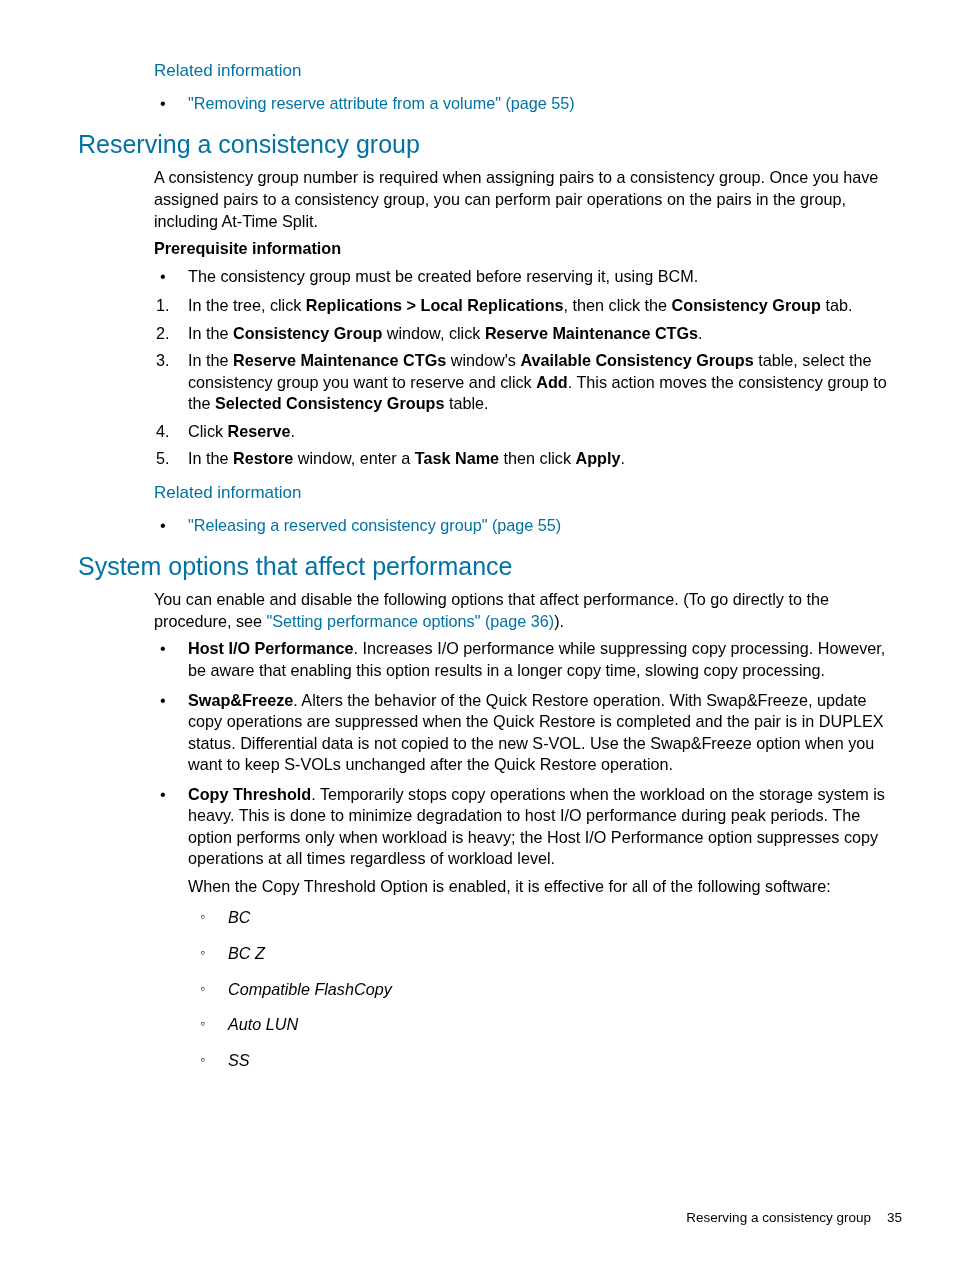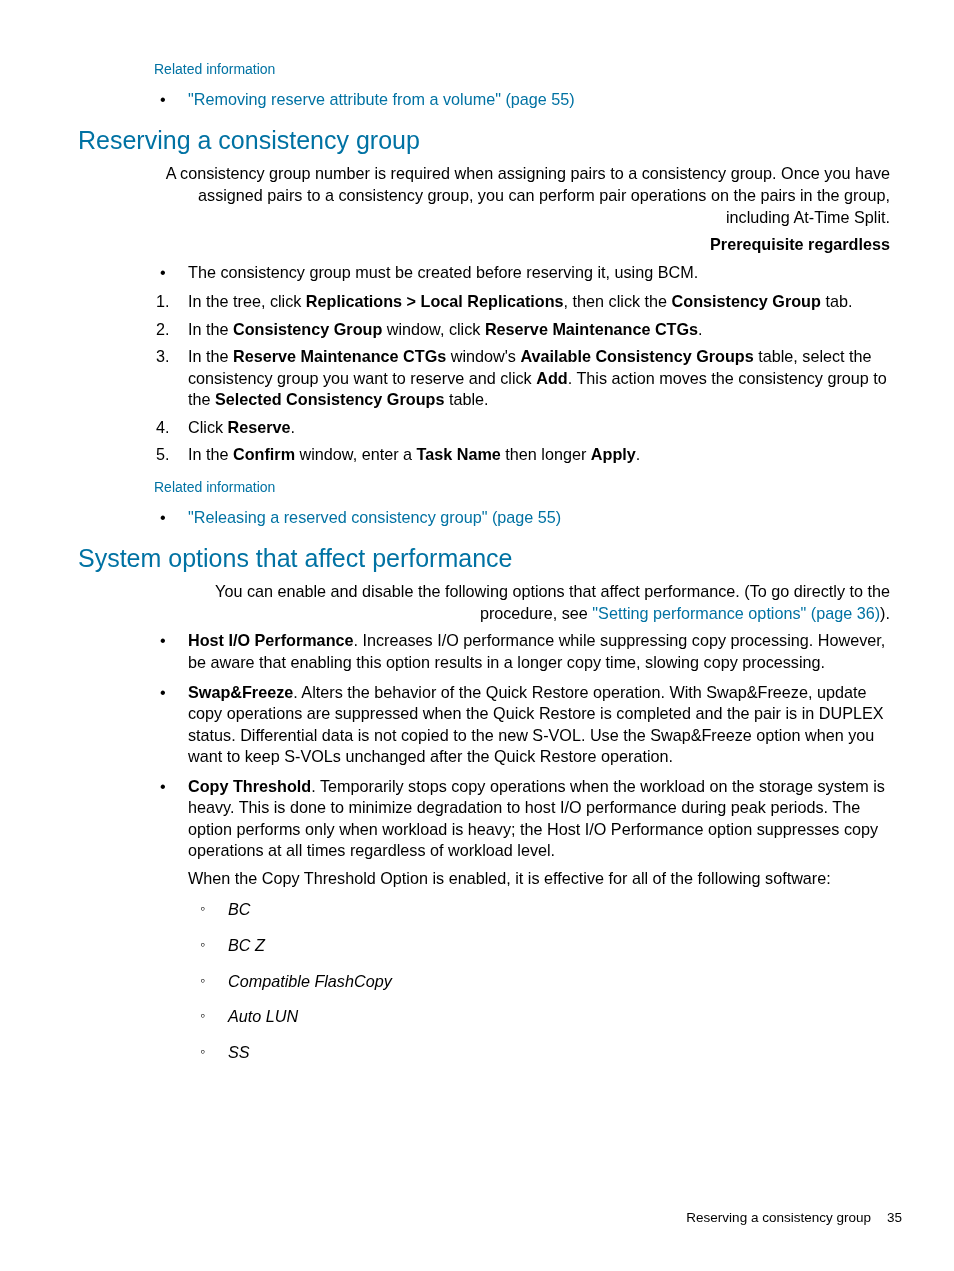--- a/index.html
+++ b/index.html
@@ -14,37 +14,37 @@
   }
   .page {
     padding: 60px 64px 40px 64px;
     box-sizing: border-box;
     min-height: 1271px;
     position: relative;
   }
   .h3 {
     color: #0072a3;
     font-family: "Century Gothic","Futura", "Trebuchet MS", sans-serif;
-    font-size: 14px;
+    font-size: 17px;
     font-weight: 400;
     margin: 0 0 10px 0;
     padding-left: 90px;
   }
   .h2 {
     color: #0072a3;
     font-family: "Century Gothic","Futura", "Trebuchet MS", sans-serif;
     font-size: 25px;
     font-weight: 400;
     margin: 14px 0 6px 0;
     padding-left: 14px;
   }
   .body-indent {
     padding-left: 90px;
   }
-  .para { margin: 0 0 6px 0; text-align: right; }
+  .para { margin: 0 0 6px 0; }
   .bold { font-weight: 700; }
   ul.bullet, ol.num, ul.circ {
     margin: 4px 0 6px 0;
     padding-left: 0;
   }
   ul.bullet { list-style: none; }
   ul.bullet > li {
     position: relative;
     padding-left: 34px;
     margin: 0 0 8px 0;
@@ -112,32 +112,32 @@
     <ul class="bullet">
       <li>
         <a href="#" class="link">"Removing reserve attribute from a volume" (page 55)</a>
       </li>
     </ul>
   </div>
 
   <div class="h2">Reserving a consistency group</div>
   <div class="body-indent">
     <p class="para">A consistency group number is required when assigning pairs to a consistency group. Once you have assigned pairs to a consistency group, you can perform pair operations on the pairs in the group, including At-Time Split.</p>
-    <p class="para bold">Prerequisite regardless</p>
+    <p class="para bold">Prerequisite information</p>
 
     <ul class="bullet">
       <li>The consistency group must be created before reserving it, using BCM.</li>
     </ul>
 
     <ol class="num">
       <li><span>In the tree, click </span><span class="bold">Replications &gt; Local Replications</span><span>, then click the </span><span class="bold">Consistency Group</span><span> tab.</span></li>
       <li><span>In the </span><span class="bold">Consistency Group</span><span> window, click </span><span class="bold">Reserve Maintenance CTGs</span><span>.</span></li>
       <li><span>In the </span><span class="bold">Reserve Maintenance CTGs</span><span> window's </span><span class="bold">Available Consistency Groups</span><span> table, select the consistency group you want to reserve and click </span><span class="bold">Add</span><span>. This action moves the consistency group to the </span><span class="bold">Selected Consistency Groups</span><span> table.</span></li>
       <li><span>Click </span><span class="bold">Reserve</span><span>.</span></li>
-      <li><span>In the </span><span class="bold">Confirm</span><span> window, enter a </span><span class="bold">Task Name</span><span> then longer </span><span class="bold">Apply</span><span>.</span></li>
+      <li><span>In the </span><span class="bold">Restore</span><span> window, enter a </span><span class="bold">Task Name</span><span> then click </span><span class="bold">Apply</span><span>.</span></li>
     </ol>
   </div>
 
   <div class="h3" style="margin-top:12px">Related information</div>
   <div class="body-indent">
     <ul class="bullet">
       <li>
         <a href="#" class="link">"Releasing a reserved consistency group" (page 55)</a>
       </li>
     </ul>

